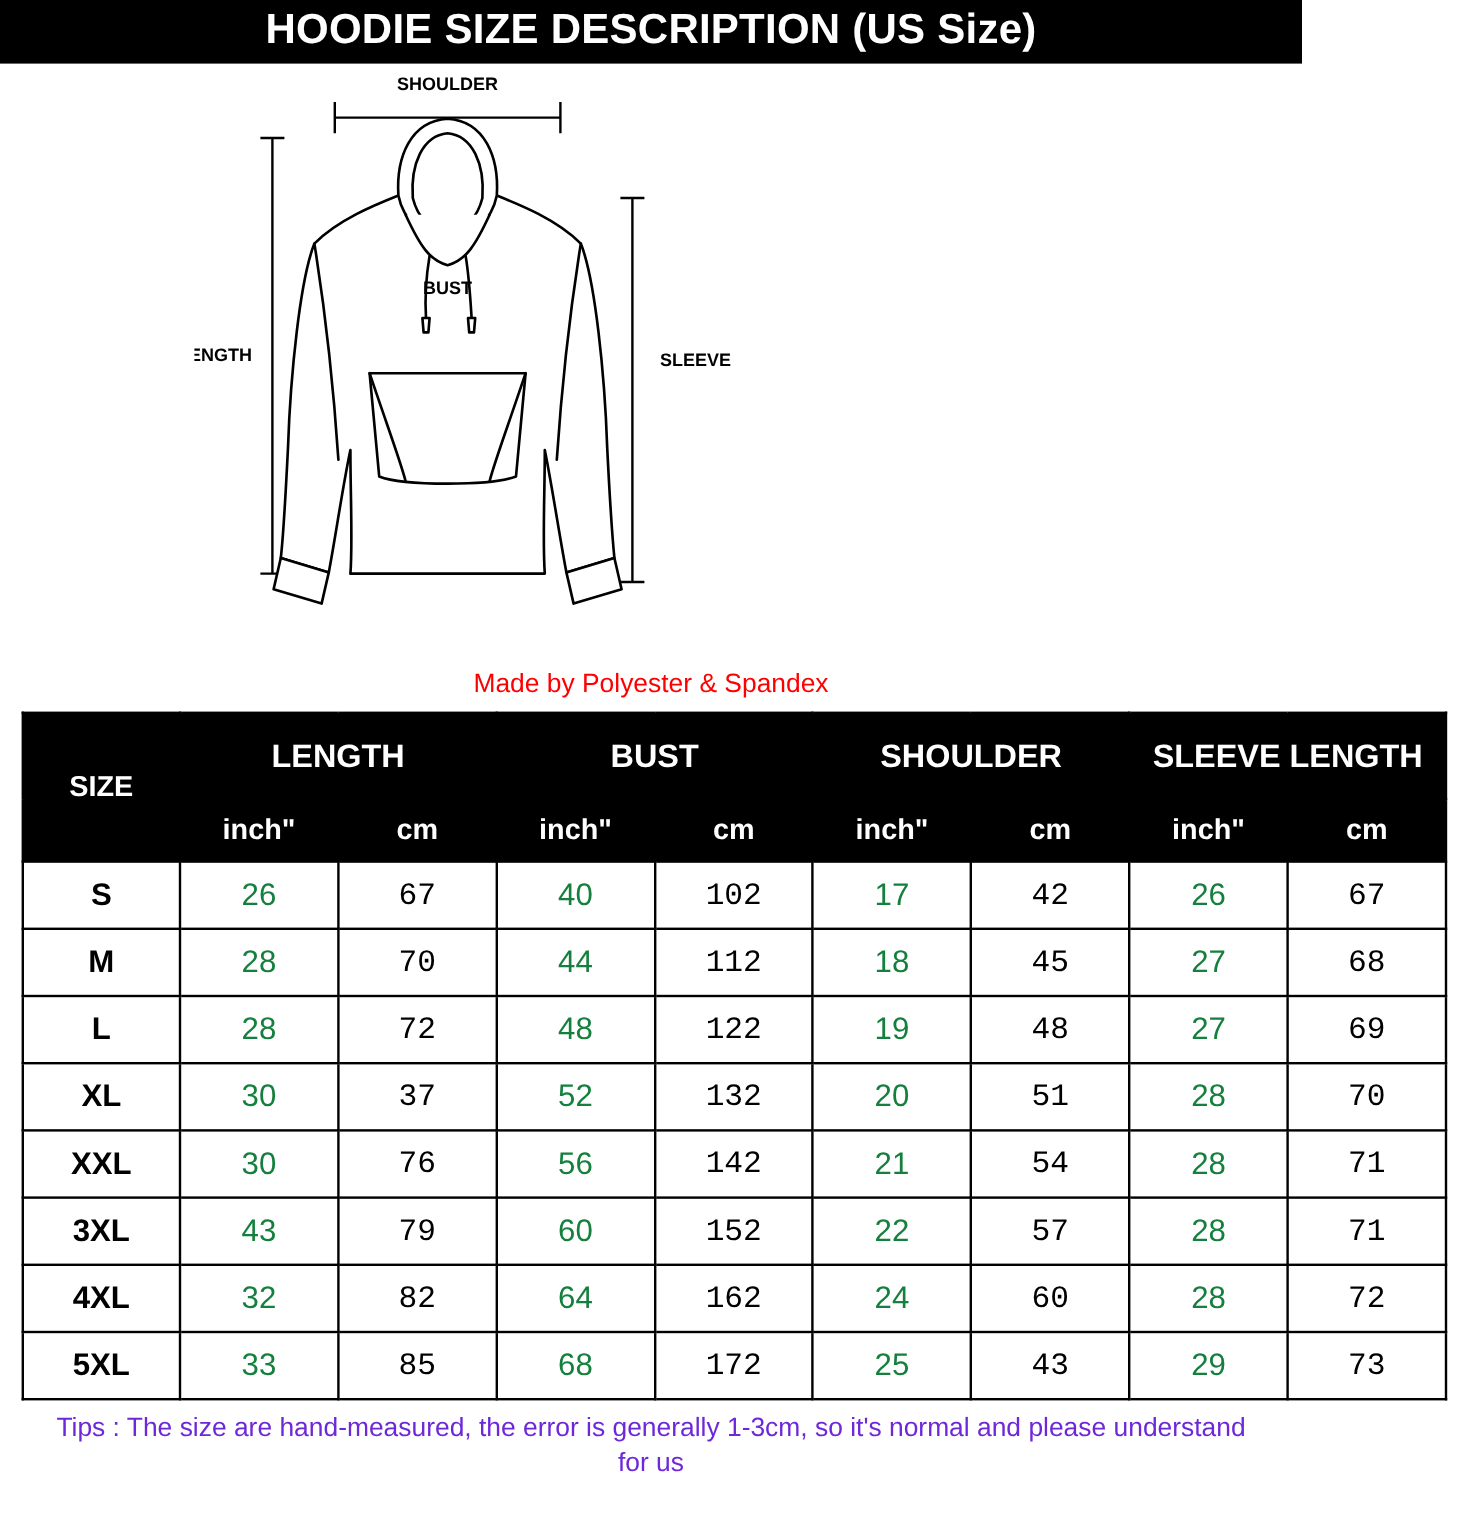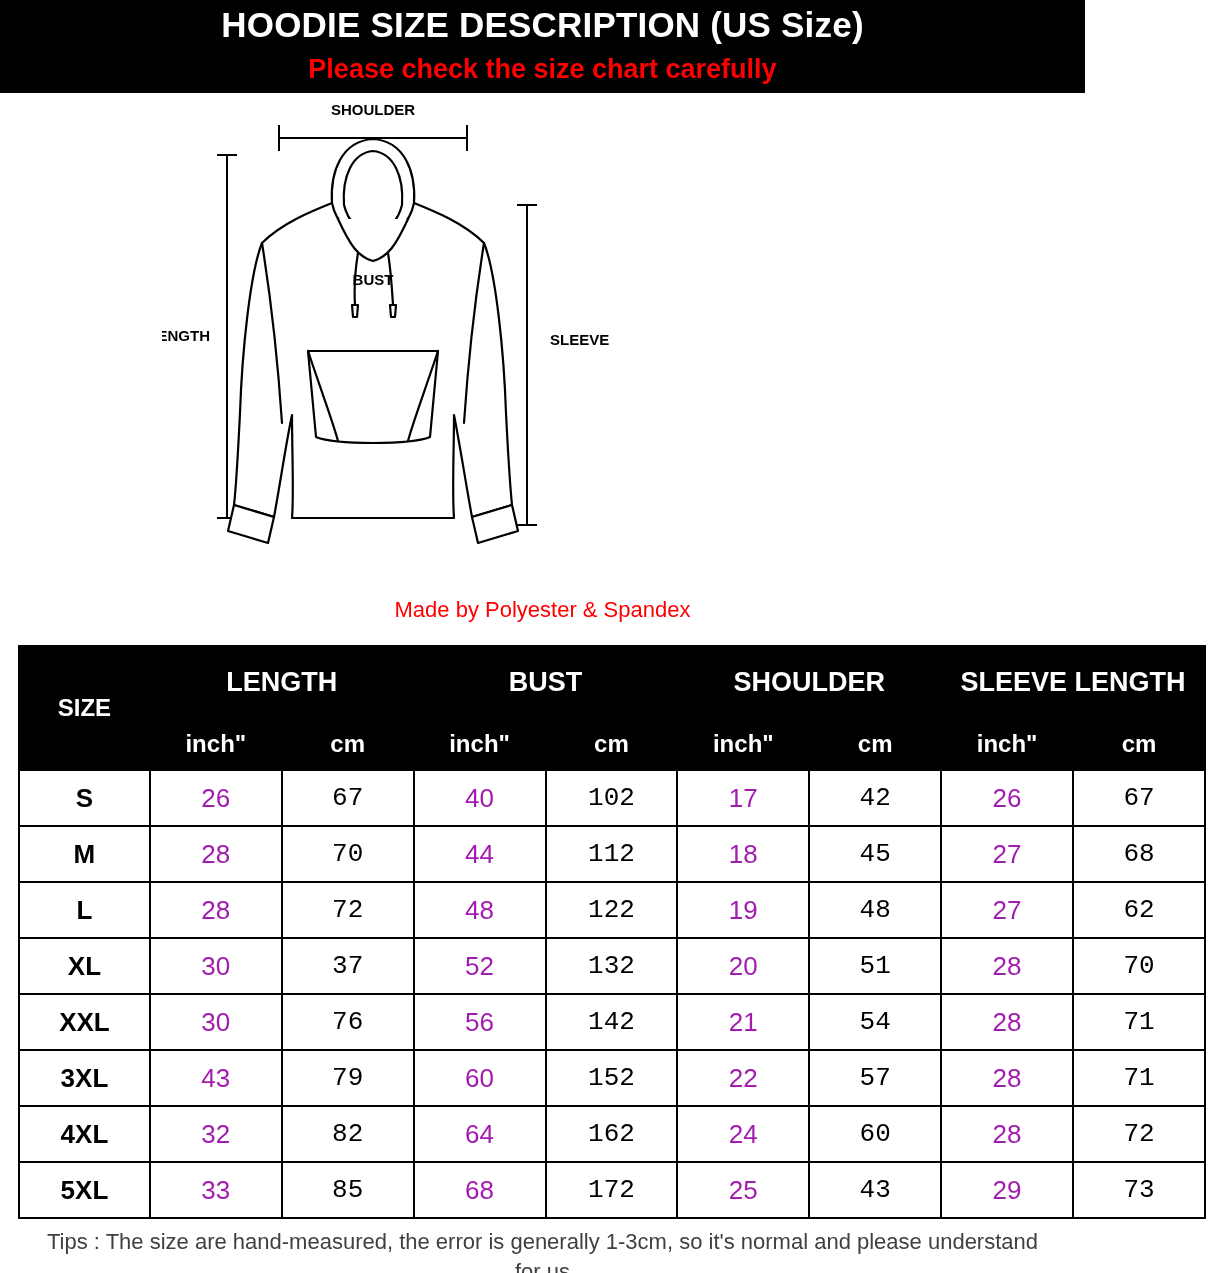--- a/index.html
+++ b/index.html
@@ -51,21 +51,21 @@
   }
   .diagram-svg {
     display: block;
     margin: 0 auto;
   }
   .material-note {
     text-align: center;
     color: #ff0000;
     font-size: 22px;
     margin-top: 4px;
-    margin-bottom: 22px;
+    margin-bottom: 10px;
   }
 
   
   .table-wrap {
     padding: 0 18px;
     box-sizing: border-box;
   }
   table.size-table {
     width: 1188px;
     border-collapse: collapse;
@@ -97,52 +97,51 @@
   }
   td.size-cell {
     font-size: 26px;
     font-weight: bold;
     height: 52px;
     background: #ffffff;
     color: #000000;
   }
   td.val-inch {
     font-size: 26px;
-    color: #a21caf;
+    color: #15803d;
   }
   td.val-cm {
     font-size: 26px;
     color: #000000;
     font-family: Liberation Mono, monospace;
   }
 
   
   .tip {
-    color: #404040;
+    color: #6d28d9;
     font-size: 22px;
     text-align: center;
     line-height: 1.35;
     padding: 8px 40px 0 40px;
     box-sizing: border-box;
   }
 
   .lbl {
     font-family: "Liberation Sans", sans-serif;
     font-size: 15px;
     font-weight: bold;
     fill: #000000;
   }
 </style>
 </head>
 <body>
 
 <div class="page">
 
   <div class="header-title-bar">HOODIE SIZE DESCRIPTION (US Size)</div>
-  <div class="header-sub-bar">Please check the size chart carefully</div>
 
   <div class="diagram-wrap">
     <svg class="diagram-svg" width="900" height="490" viewBox="0 0 900 490">
 
       <g stroke="#000" stroke-width="2" fill="none">
         <line x1="117" y1="45" x2="305" y2="45"></line>
         <line x1="117" y1="32" x2="117" y2="58"></line>
         <line x1="305" y1="32" x2="305" y2="58"></line>
       </g>
 
@@ -266,21 +265,21 @@
         </tr>
         <tr>
           <td class="size-cell">L</td>
           <td class="val-inch">28</td>
           <td class="val-cm">72</td>
           <td class="val-inch">48</td>
           <td class="val-cm">122</td>
           <td class="val-inch">19</td>
           <td class="val-cm">48</td>
           <td class="val-inch">27</td>
-          <td class="val-cm">62</td>
+          <td class="val-cm">69</td>
         </tr>
         <tr>
           <td class="size-cell">XL</td>
           <td class="val-inch">30</td>
           <td class="val-cm">37</td>
           <td class="val-inch">52</td>
           <td class="val-cm">132</td>
           <td class="val-inch">20</td>
           <td class="val-cm">51</td>
           <td class="val-inch">28</td>

